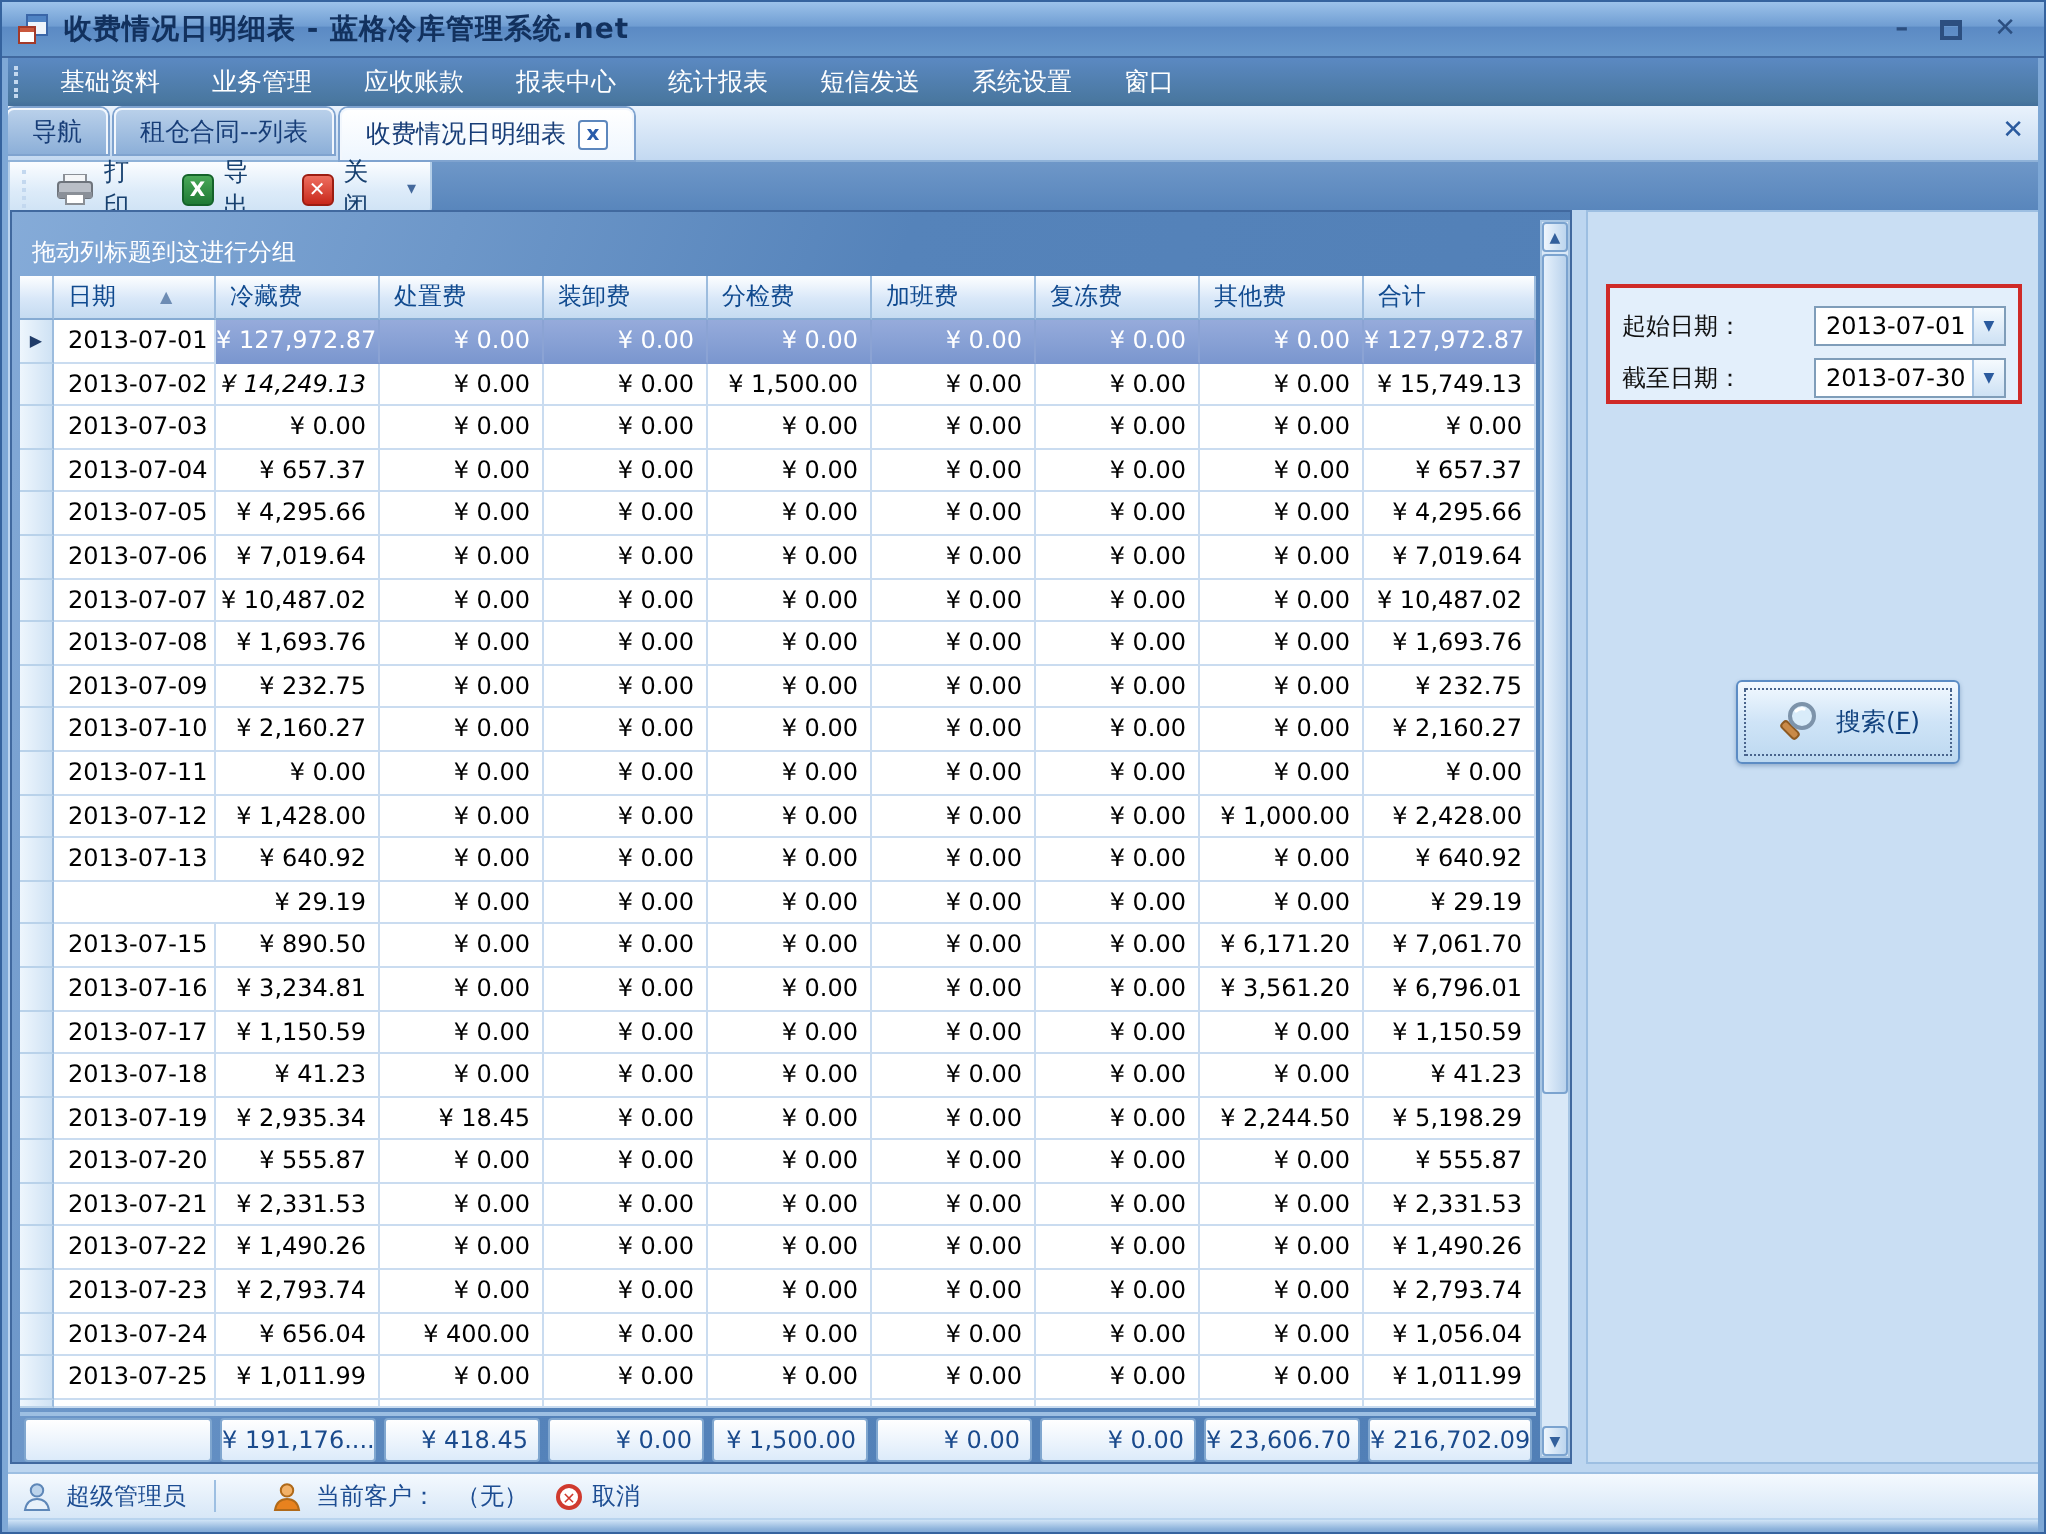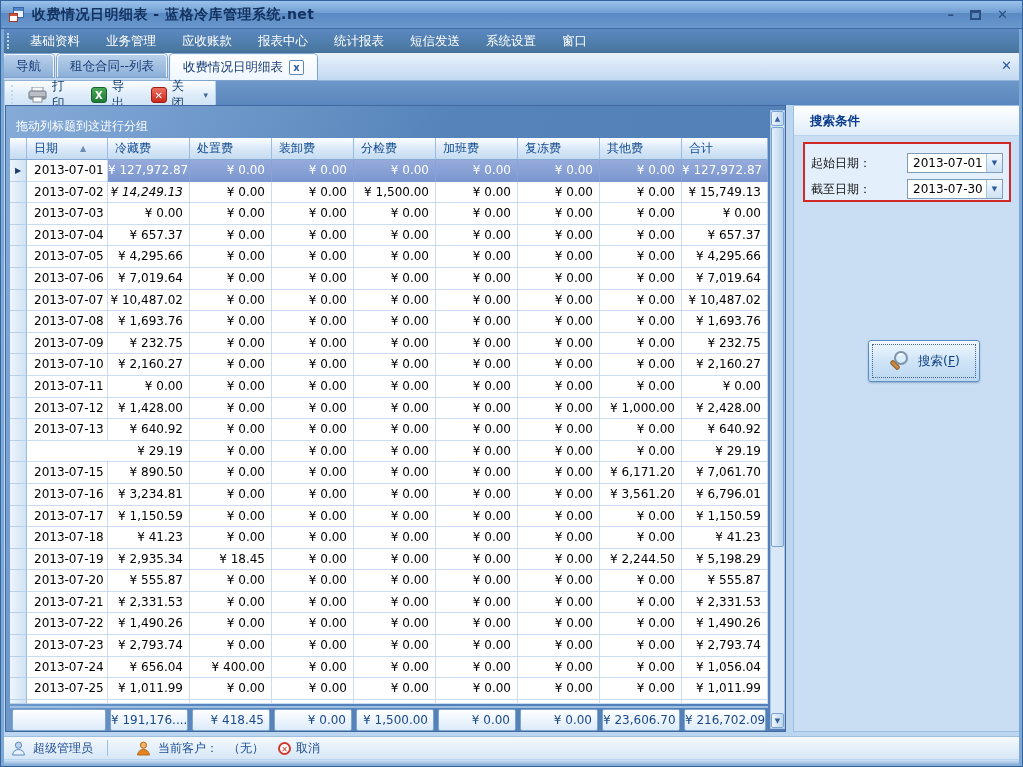--- a/index.html
+++ b/index.html
@@ -560,21 +560,20 @@
           <div class="t-box" style="width: 82px;">¥ 216,702.09</div>
         </div>
       <div class="vscroll">
         <div class="sb-btn sb-up">▲</div>
         <div class="sb-thumb"></div>
         <div class="sb-btn sb-down">▼</div>
       </div>
     </div>
 
     <div class="right-panel">
-      <div class="panel-caption">搜索条件</div>
       <div class="red-box">
         <div class="f-row">
           <span class="f-label">起始日期：</span>
           <div class="combo">
             <span class="combo-val">2013-07-01</span>
             <span class="combo-arrow">▼</span>
           </div>
         </div>
         <div class="f-row">
           <span class="f-label">截至日期：</span>

